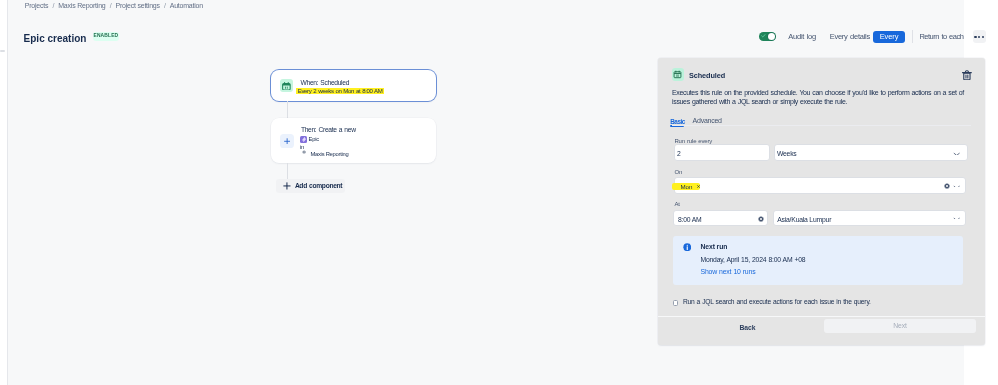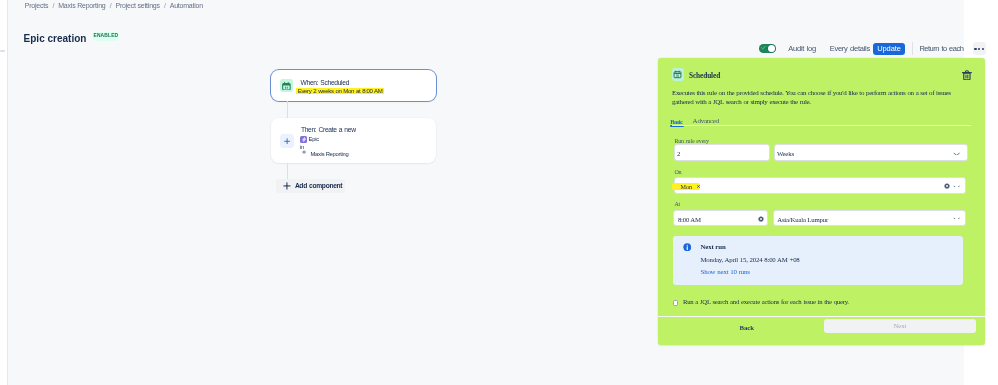--- a/index.html
+++ b/index.html
@@ -23,21 +23,21 @@
   .breadcrumb .crumb { cursor:pointer; }
   .breadcrumb .sep { margin:0 4.1px; color:#8993A4; }
 
   
   .page-title { position:absolute; z-index:5; left:23.6px; top:33.2px; font-size:10px; line-height:11px; font-weight:700; color:#172B4D; }
   .status-badge { position:absolute; z-index:5; left:92.6px; top:32.1px; width:26.6px; height:8.5px; background:#DCFFF1; color:#216E4E;
      font-size:4.9px; font-weight:700; letter-spacing:0.18px; border-radius:3px; display:flex; align-items:center;
      justify-content:center; line-height:6px; }
 
   .hdr-actions { position:absolute; z-index:5; left:0px; top:0px; width:998px; height:385px; pointer-events:none; }
-  .hdr-actions > * { pointer-events:auto;margin-top:12px; }
+  .hdr-actions > * { pointer-events:auto; }
   .hdr-actions > * { position:absolute; }
   .toggle { left:758.9px; top:32.3px; width:17.1px; height:8.6px; border-radius:4.3px; background:#1F845A; cursor:pointer; }
   .toggle .knob { position:absolute; right:0.5px; top:0.5px; width:7.6px; height:7.6px; border-radius:50%; background:#fff;
      box-shadow:0 0 0 0.5px rgba(9,30,66,0.25); }
   .toggle .chk { position:absolute; left:2.4px; top:2.2px; width:5.2px; height:4.4px; }
   .hdr-btn { font-size:7.5px; letter-spacing:-0.25px; word-spacing:0.6px; color:#44546F; border-radius:3px; cursor:pointer;
      white-space:nowrap; line-height:9px; height:9px; }
   .hdr-btn.primary { background:#1868DB; color:#fff; font-weight:400; width:31.7px; height:12.4px;
      display:flex; align-items:center; justify-content:center; border-radius:3px; letter-spacing:-0.1px; }
   .hdr-divider { width:1px; height:13px; background:#DFE1E6; left:911.5px; top:30.3px; }
@@ -58,22 +58,22 @@
   .hl { position:absolute; background:#FFF01F; font-size:6.1px; letter-spacing:-0.36px; word-spacing:0.5px; color:#172B4D;
      line-height:6.7px; padding:0 1.5px; white-space:nowrap; }
   .conn { position:absolute; width:1px; background:#DCDFE4; }
   .addbtn { position:absolute; display:flex; align-items:center; background:#F1F2F4;
      border-radius:3px; font-size:6.7px; letter-spacing:-0.33px; word-spacing:0.7px; color:#172B4D; font-weight:700; cursor:pointer; }
   .minirow { position:absolute; font-size:5.8px; letter-spacing:-0.25px; color:#172B4D; line-height:7px; white-space:nowrap; }
   .epicicon { position:absolute; border-radius:1.5px; background:#8270DB; }
   .proj-avatar { position:absolute; border-radius:50%; }
 
   
-  .panel { position:absolute; z-index:4; left:657.5px; top:58px; width:327.5px; height:287px; background:#bef264; border-radius:3px;
-     box-shadow:0 0 0 0.7px rgba(9,30,66,0.045), 0 1px 2px rgba(9,30,66,0.06);font-family:Liberation Serif, serif; }
+  .panel { position:absolute; z-index:4; left:657.5px; top:58px; width:327.5px; height:287px; background:#e5e5e5; border-radius:3px;
+     box-shadow:0 0 0 0.7px rgba(9,30,66,0.045), 0 1px 2px rgba(9,30,66,0.06); }
   .panel > * { position:absolute; }
   .panel-icon { left:14.5px; top:10.1px; width:11.6px; height:12.5px; border-radius:3px; background:#BBF2DB;
      display:flex; align-items:center; justify-content:center; }
   .panel-title { left:31.5px; top:12.8px; font-size:7.3px; font-weight:700; letter-spacing:-0.1px; color:#172B4D; line-height:9px; }
   .trash { left:304.5px; top:11.6px; cursor:pointer; line-height:0; }
   .panel-desc { left:14.5px; top:31.3px; width:294.5px; font-size:7px; letter-spacing:-0.34px; word-spacing:0.5px; color:#172B4D; line-height:8.6px; }
   .tab { font-size:7px; letter-spacing:-0.25px; color:#44546F; cursor:pointer; line-height:8px; }
   .tab.active { color:#1868DB; font-weight:700; font-size:6.4px; letter-spacing:-0.47px; }
   .tab-underline { background:#1868DB; height:1.6px; border-radius:1px; }
   .tabs-rule { left:14px; width:299px; height:1px; background:#EBECF0; }
@@ -121,21 +121,21 @@
 
   <div class="hdr-actions">
     <div class="toggle">
       <svg class="chk" viewBox="0 0 8 7">
         <path d="M0.9 2.9 L2.7 4.6 L6.6 0.8" fill="none" stroke="#7EE2B8" stroke-width="1.1" stroke-linecap="round" stroke-linejoin="round"></path>
       </svg>
       <div class="knob"></div>
     </div>
     <div class="hdr-btn" style="left:788.3px;top:32.2px">Audit log</div>
     <div class="hdr-btn" style="left:829.7px;top:32.2px">Every details</div>
-    <div class="hdr-btn primary" style="left:873.2px;top:30.8px">Update</div>
+    <div class="hdr-btn primary" style="left:873.2px;top:30.8px">Every</div>
     <div class="hdr-divider"></div>
     <div class="hdr-btn" style="left:919.4px;top:32.2px;letter-spacing:-0.48px;word-spacing:0.75px">Return to each</div>
     <div class="more-btn">
       <span class="dots">
           <i></i>
           <i></i>
           <i></i>
         </span>
     </div>
   </div>

